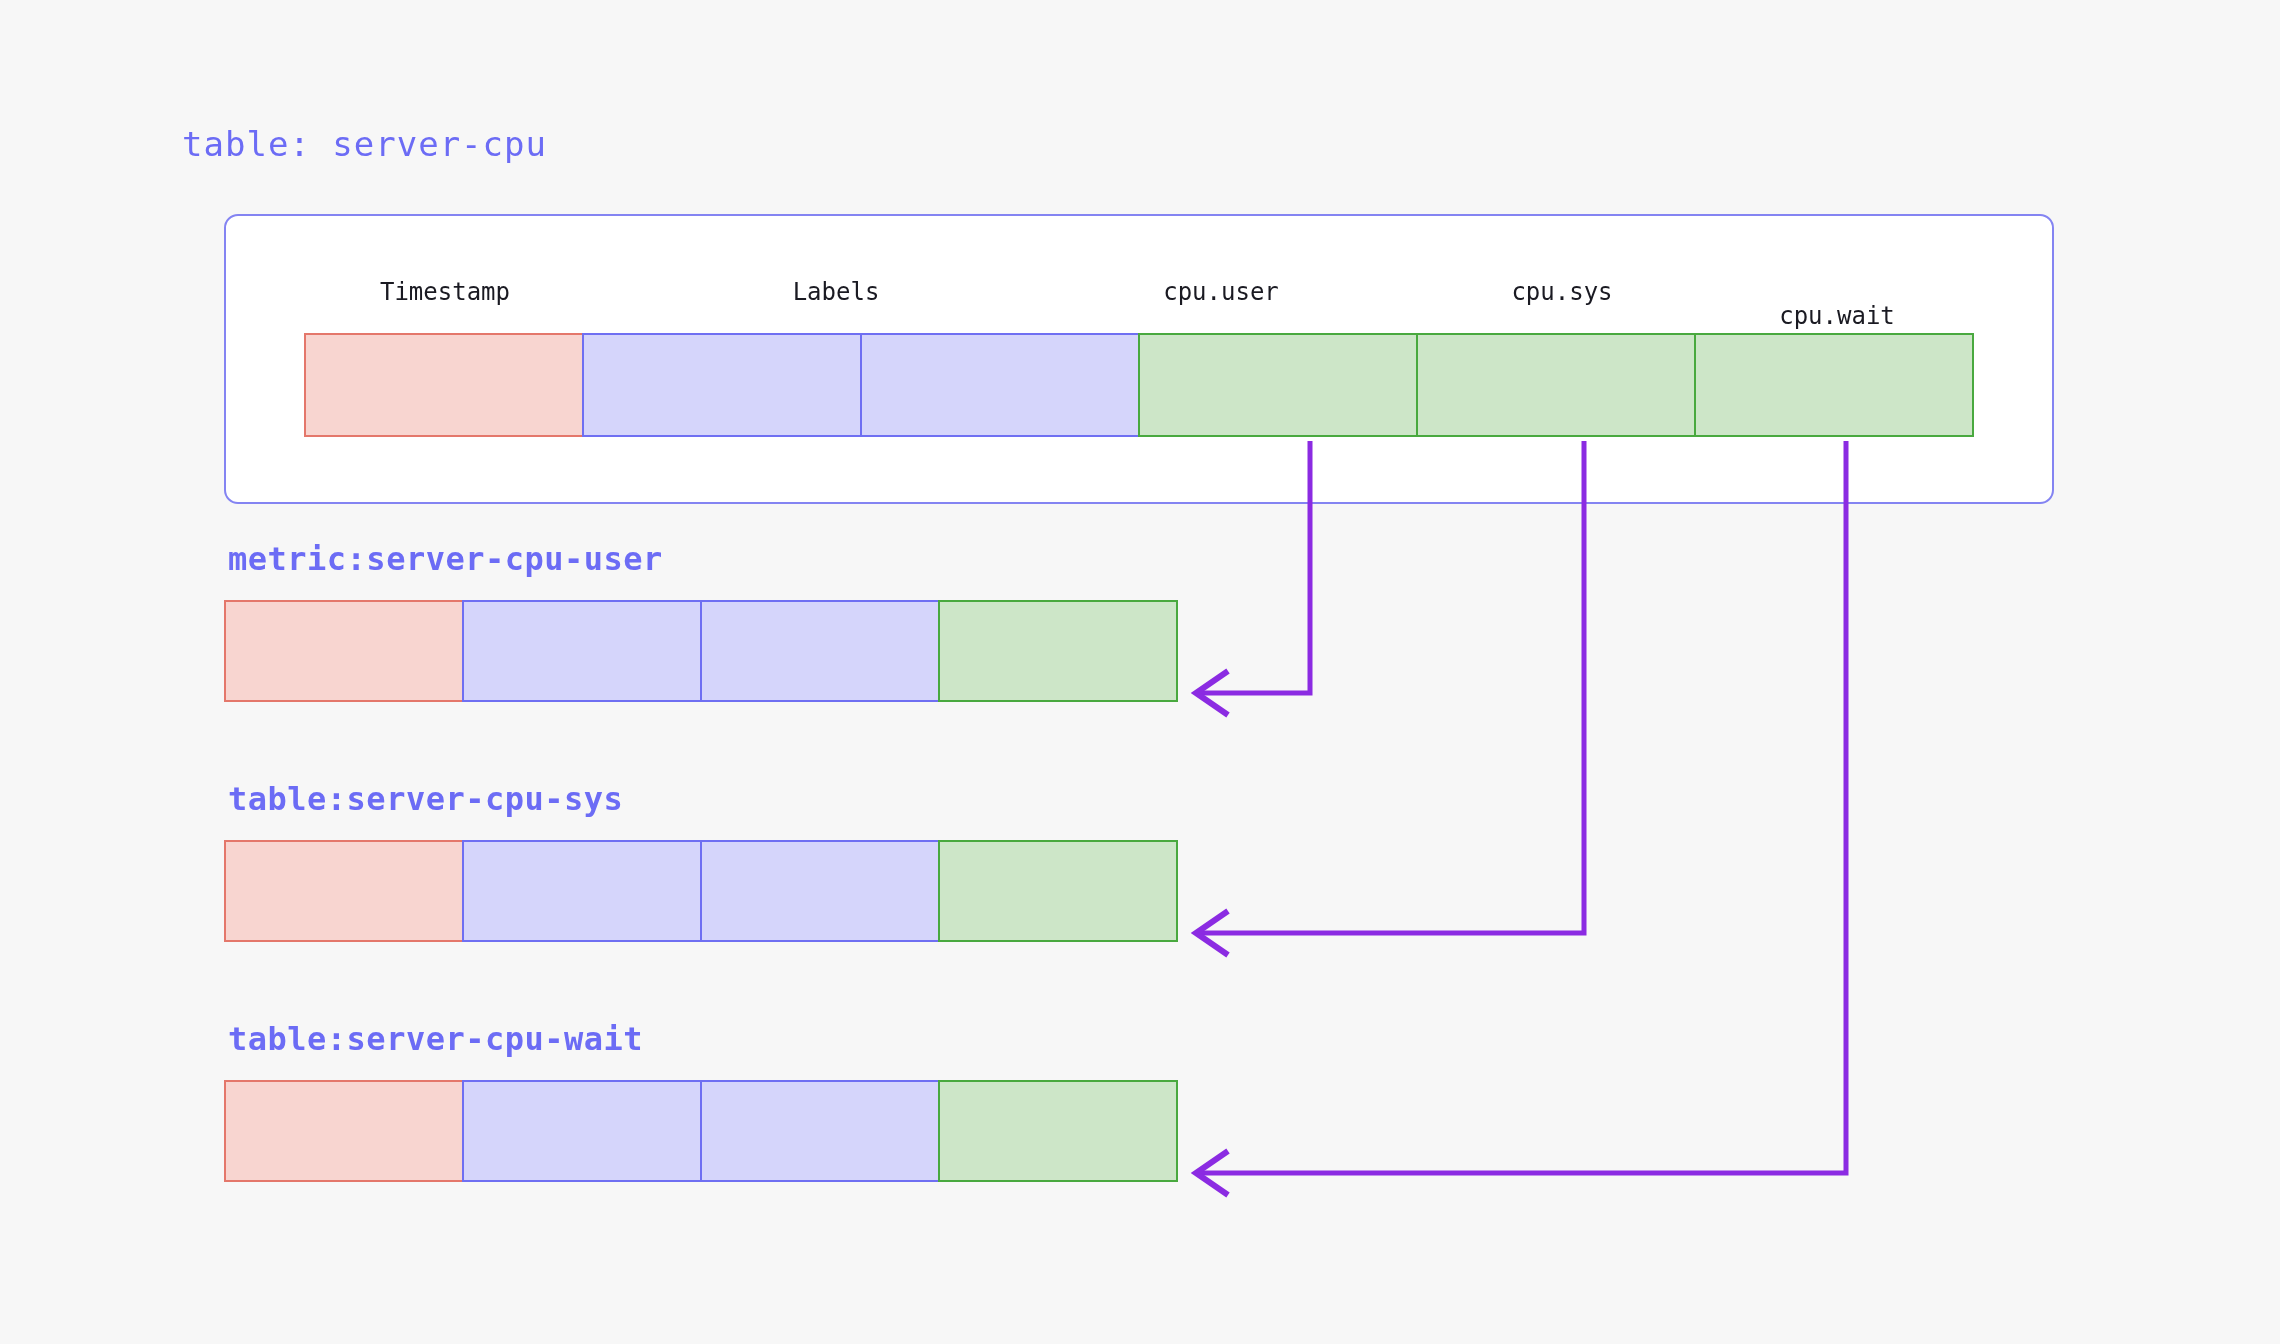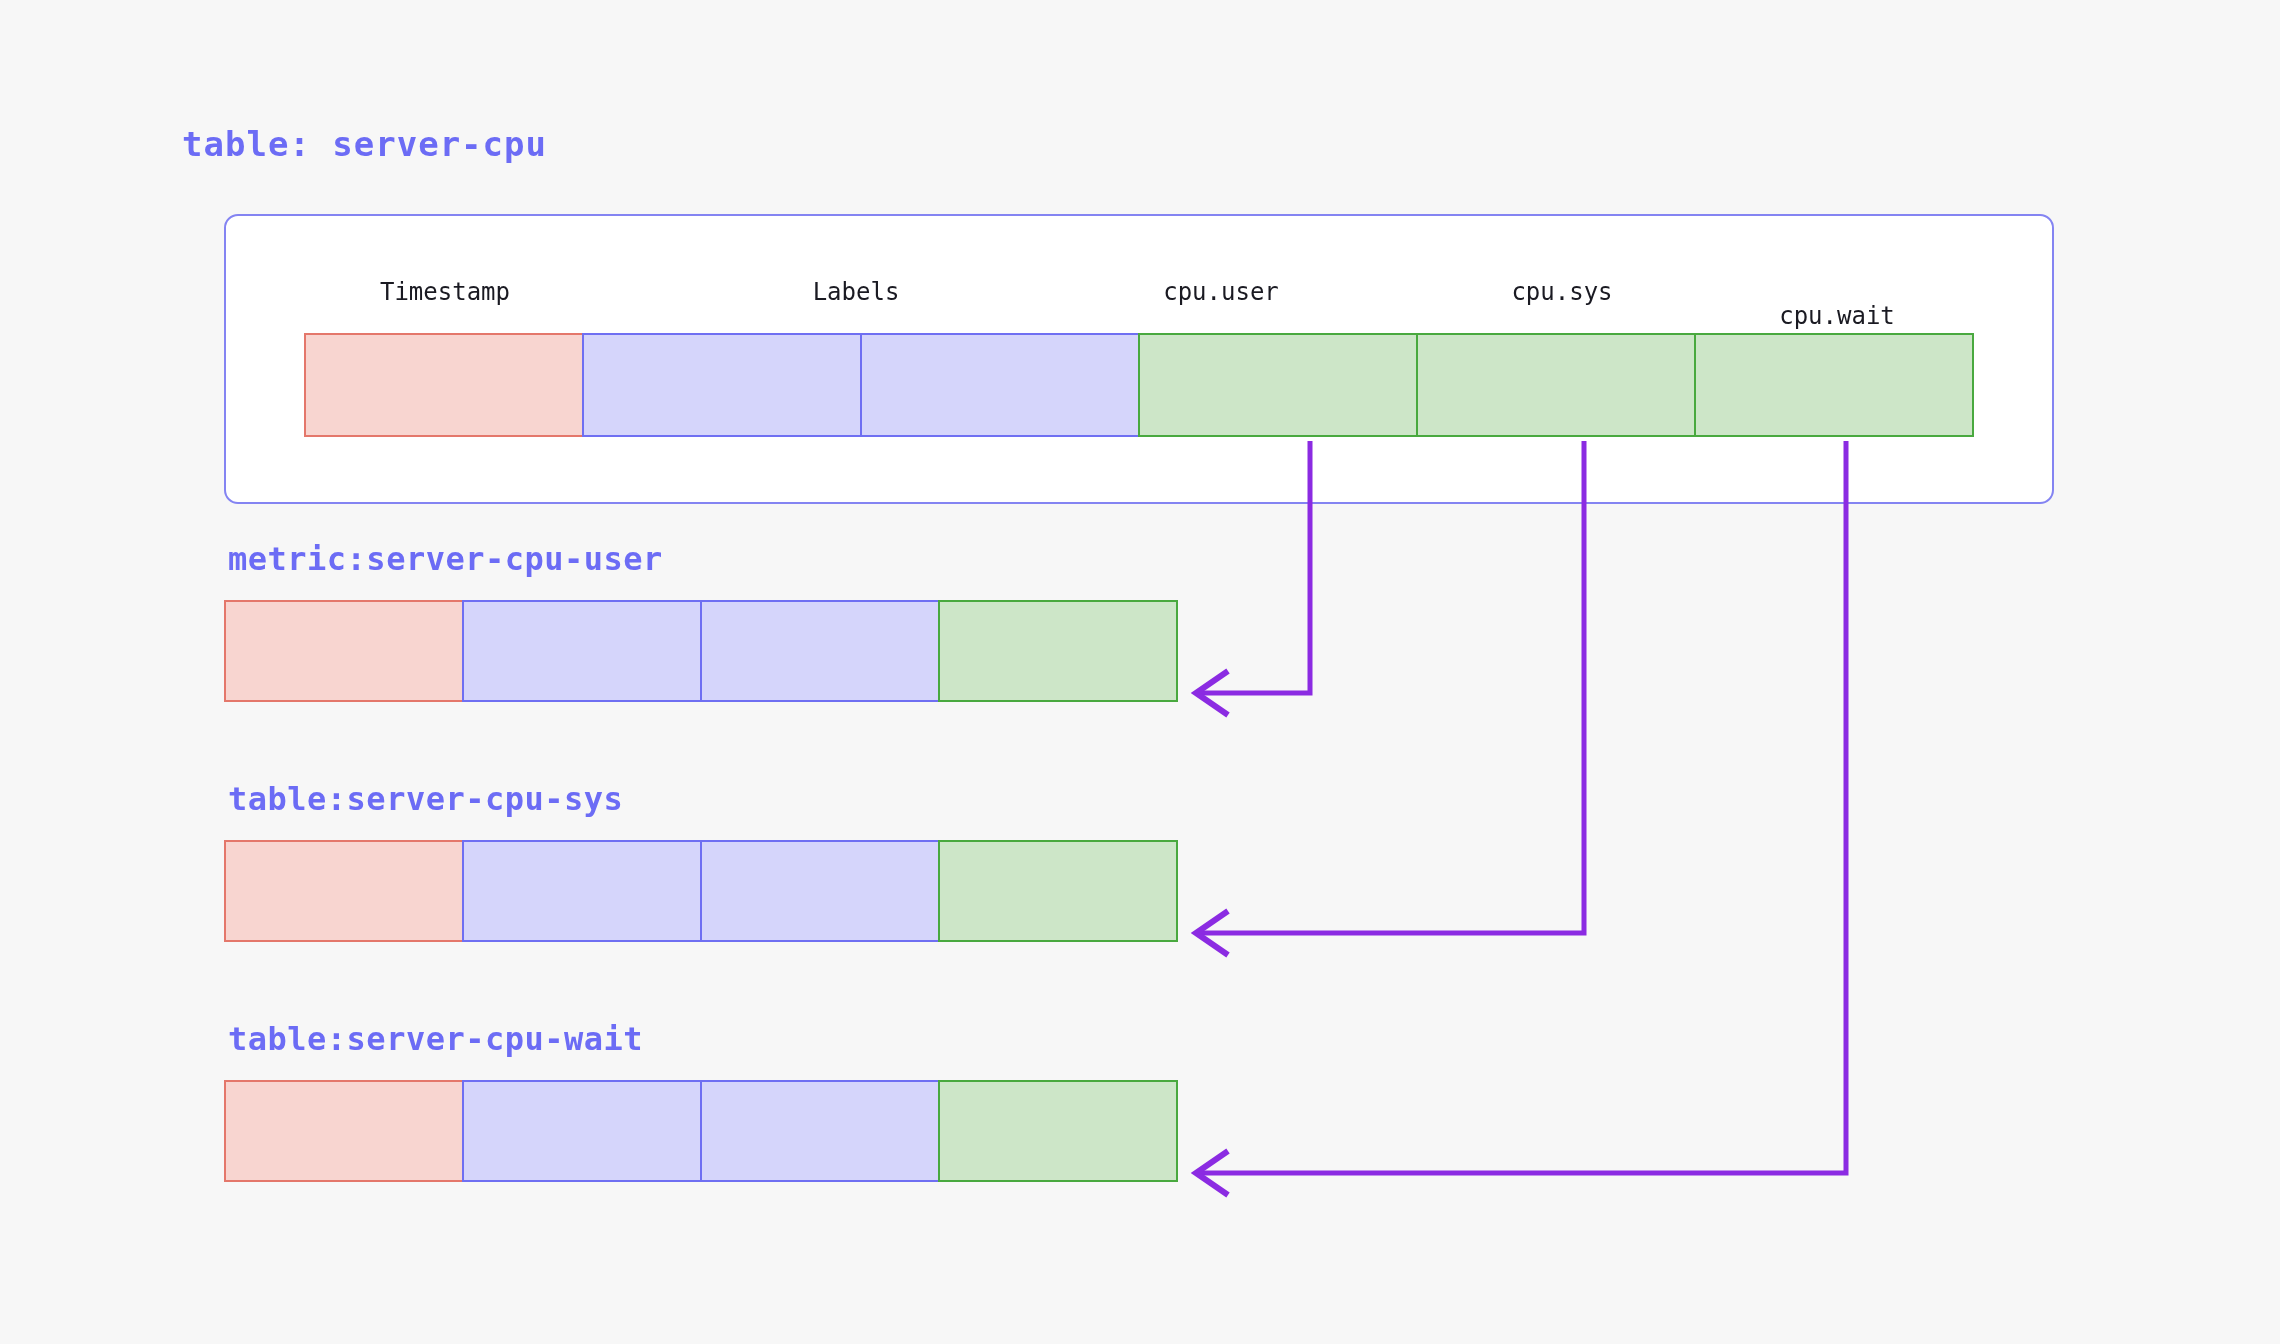--- a/index.html
+++ b/index.html
@@ -19,21 +19,21 @@
     width: 2280px;
     height: 1344px;
   }
 
   
   .table-title {
     position: absolute;
     left: 182px;
     top: 124px;
     font-size: 34px;
-    font-weight: bold;
+    font-weight: normal;
     color: #6c6cf5;
     letter-spacing: 1px;
     white-space: pre;
   }
 
   
   .table-card {
     position: absolute;
     left: 224px;
     top: 214px;
@@ -126,21 +126,21 @@
 <body>
 
 <div id="canvas">
 
   <div class="table-title">table: server-cpu</div>
 
   <div class="table-card"></div>
 
   <div id="header-host">
       <div class="col-header" style="left: 245px; width: 400px;">Timestamp</div>
-      <div class="col-header" style="left: 656px; width: 400px;">Labels</div>
+      <div class="col-header" style="left: 636px; width: 400px;">Labels</div>
       <div class="col-header" style="left: 1021px; width: 400px;">cpu.user</div>
       <div class="col-header" style="left: 1362px; width: 400px;">cpu.sys</div>
       <div class="col-header" style="left: 1637px; width: 400px; margin-top: 24px;">cpu.wait</div>
     </div>
 
   <div class="table-row" id="table-row-host">
       <div class="cell pink" style="width: 280px;"></div>
       <div class="cell blue" style="width: 280px;"></div>
       <div class="cell blue" style="width: 280px;"></div>
       <div class="cell green" style="width: 280px;"></div>

